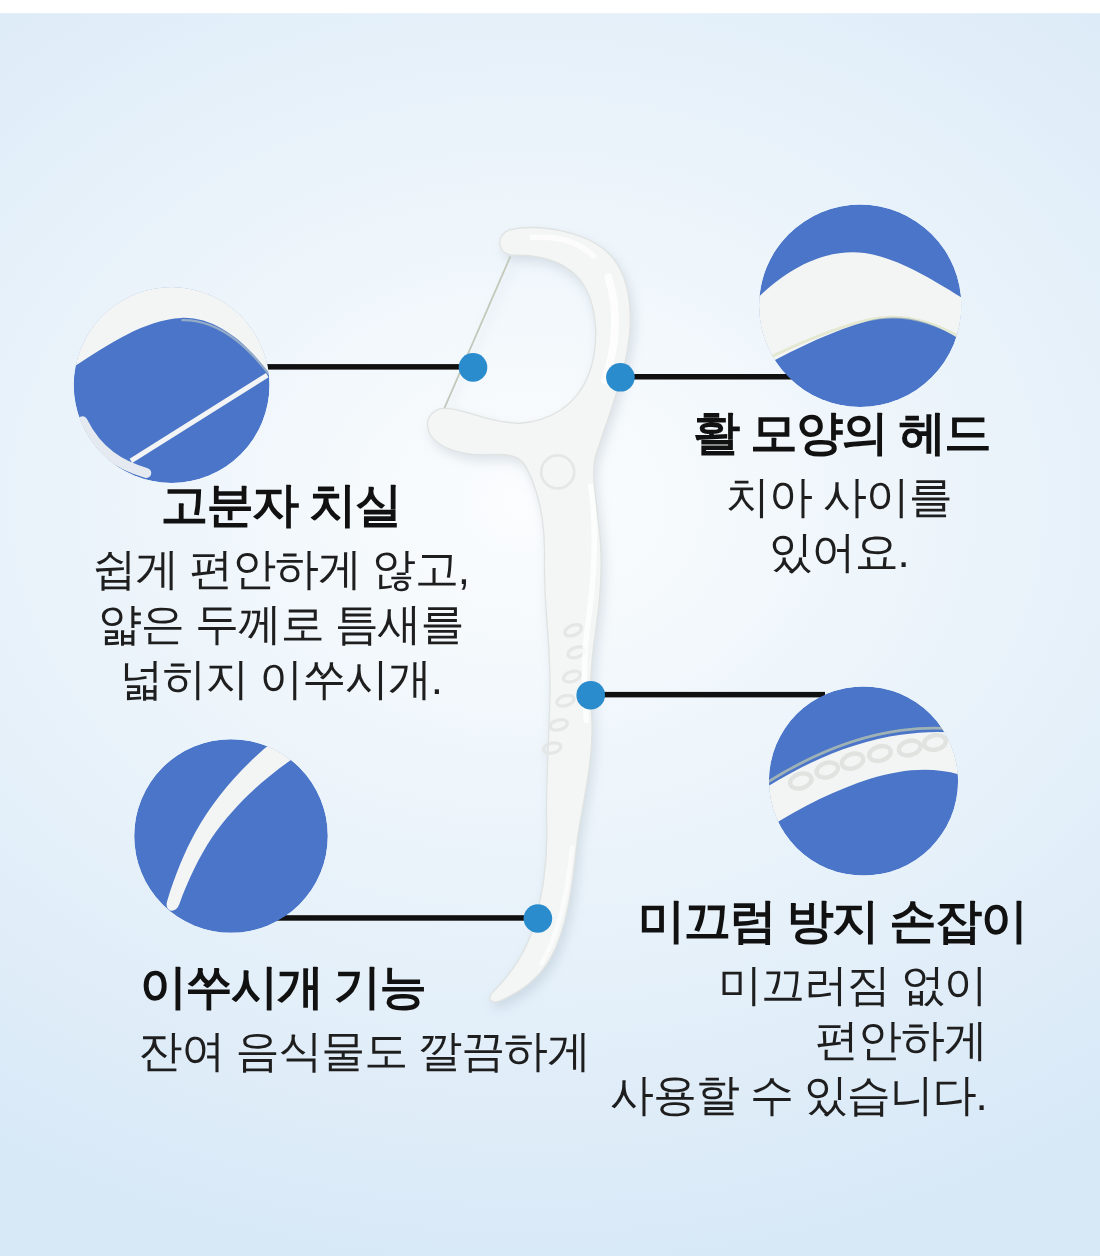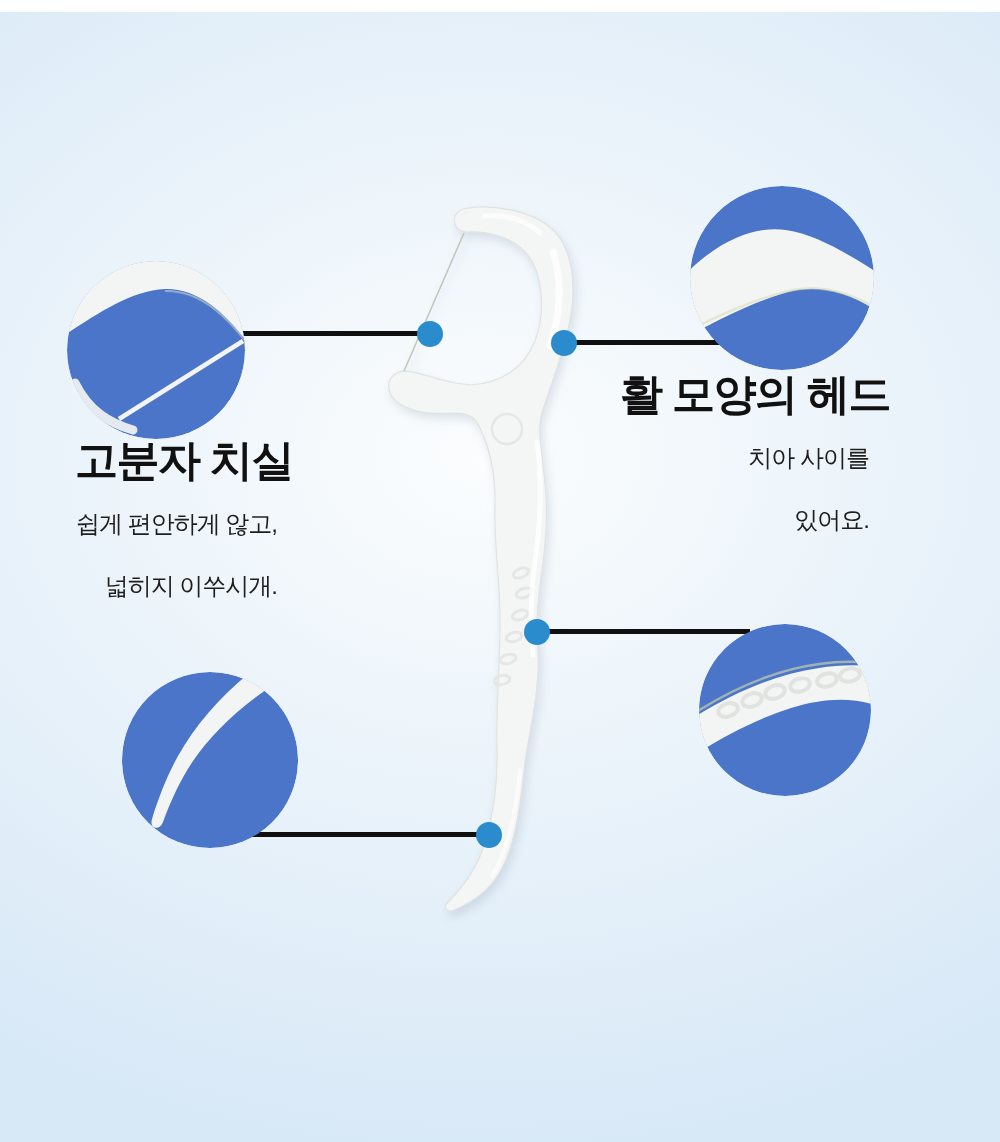--- a/index.html
+++ b/index.html
@@ -42,28 +42,28 @@
   .d3{left:524px;top:619px;}
   .d4{left:476px;top:822px;}
   #product-svg{position:absolute;left:370px;top:193px;width:234px;height:726px;z-index:3;
     filter:drop-shadow(3px 5px 5px rgba(110,130,150,.20));}
   .pick{fill:var(--product_fill);stroke:var(--product_edge);stroke-width:1.2;}
   .floss{stroke:var(--floss_color);stroke-width:1.6;fill:none;}
   .emboss{stroke:#e4e7e6;stroke-width:2.5;fill:none;}
   .ridge{stroke:var(--ridge_color);stroke-width:3;fill:none;opacity:.9;}
   .hl{stroke:#ffffff;fill:none;stroke-linecap:round;}
   .textblock{position:absolute;z-index:5;}
-  .tb-tl{left:60px;top:436px;text-align:right;}
-  .tb-tr{right:110px;top:370px;text-align:right;}
+  .tb-tl{left:80px;top:436px;text-align:center;}
+  .tb-tr{right:100px;top:370px;text-align:center;}
   .tb-bl{left:122px;top:874px;text-align:left;}
   .tb-br{right:67px;top:814px;text-align:right;}
   .title{font-size:43px;font-weight:700;color:var(--title_color);margin:0 0 10px 0;
     letter-spacing:-1.5px;line-height:1.15;white-space:nowrap;}
   .tb-bl .title{margin-left:5px;}
-  .line{font-size:24px;line-height:46px;margin:16px;color:var(--body_color);
+  .line{font-size:40px;line-height:46px;margin:4px;color:var(--body_color);
     letter-spacing:-1px;white-space:nowrap;}
   .tb-tr .line{padding-right:5px;}
   .tb-br .line{padding-right:32px;}
 </style>
 </head>
 <body>
 
 <div id="canvas">
   <div class="top-strip"></div>
 
@@ -180,23 +180,34 @@
   </svg>
 
   <div class="dot d1"></div>
   <div class="dot d2"></div>
   <div class="dot d3"></div>
   <div class="dot d4"></div>
 
   <div class="textblock tb-tl">
     <h2 class="title">고분자 치실</h2>
     <p class="line">쉽게 편안하게 않고,</p>
+    <p class="line">얇은 두께로 틈새를</p>
     <p class="line">넓히지 이쑤시개.</p>
   </div>
 
   <div class="textblock tb-tr">
     <h2 class="title">활 모양의 헤드</h2>
     <p class="line">치아 사이를</p>
     <p class="line">있어요.</p>
   </div>
 
-
+  <div class="textblock tb-bl">
+    <h2 class="title">이쑤시개 기능</h2>
+    <p class="line">잔여 음식물도 깔끔하게</p>
+  </div>
+
+  <div class="textblock tb-br">
+    <h2 class="title">미끄럼 방지 손잡이</h2>
+    <p class="line">미끄러짐 없이</p>
+    <p class="line">편안하게</p>
+    <p class="line">사용할 수 있습니다.</p>
+  </div>
 </div>
 
 </body></html>

